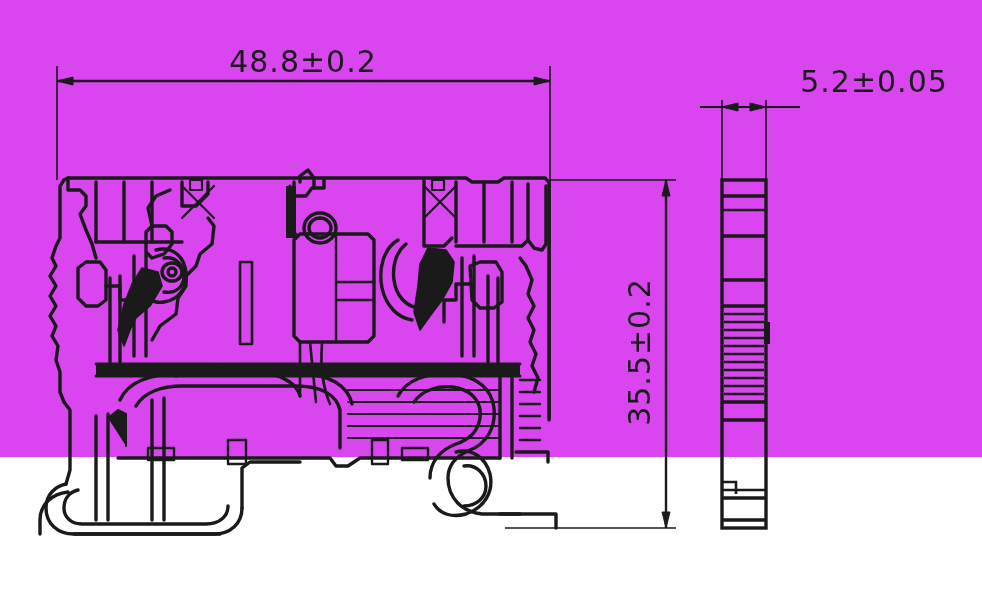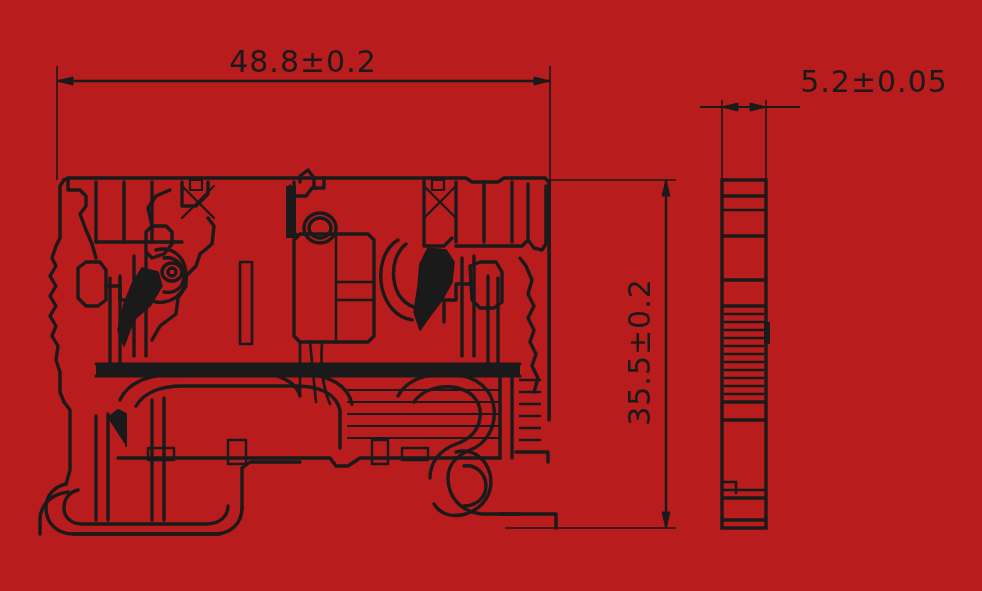--- a/index.html
+++ b/index.html
@@ -1,18 +1,18 @@
 <!DOCTYPE html>
 <html><head>
 <meta charset="utf-8">
 <style>
   html,body{margin:0;padding:0;background:#ffffff;}
   body{width:982px;height:591px;overflow:hidden;
        font-family:"DejaVu Sans","Liberation Sans",sans-serif;}
-  #sheet{position:relative;width:982px;height:591px;background:#b91c1c;}
+  #sheet{position:relative;width:982px;height:457px;background:#d946ef;}
   svg{display:block;}
   .dimtext{font-family:"DejaVu Sans","Liberation Sans",sans-serif;
            font-size:30px;fill:#1a1a1a;letter-spacing:1px;}
   .dimtext-v{font-family:"DejaVu Sans","Liberation Sans",sans-serif;
            font-size:30px;fill:#1a1a1a;letter-spacing:1px;}
 </style>
 </head>
 <body>
 
 <div id="sheet">

